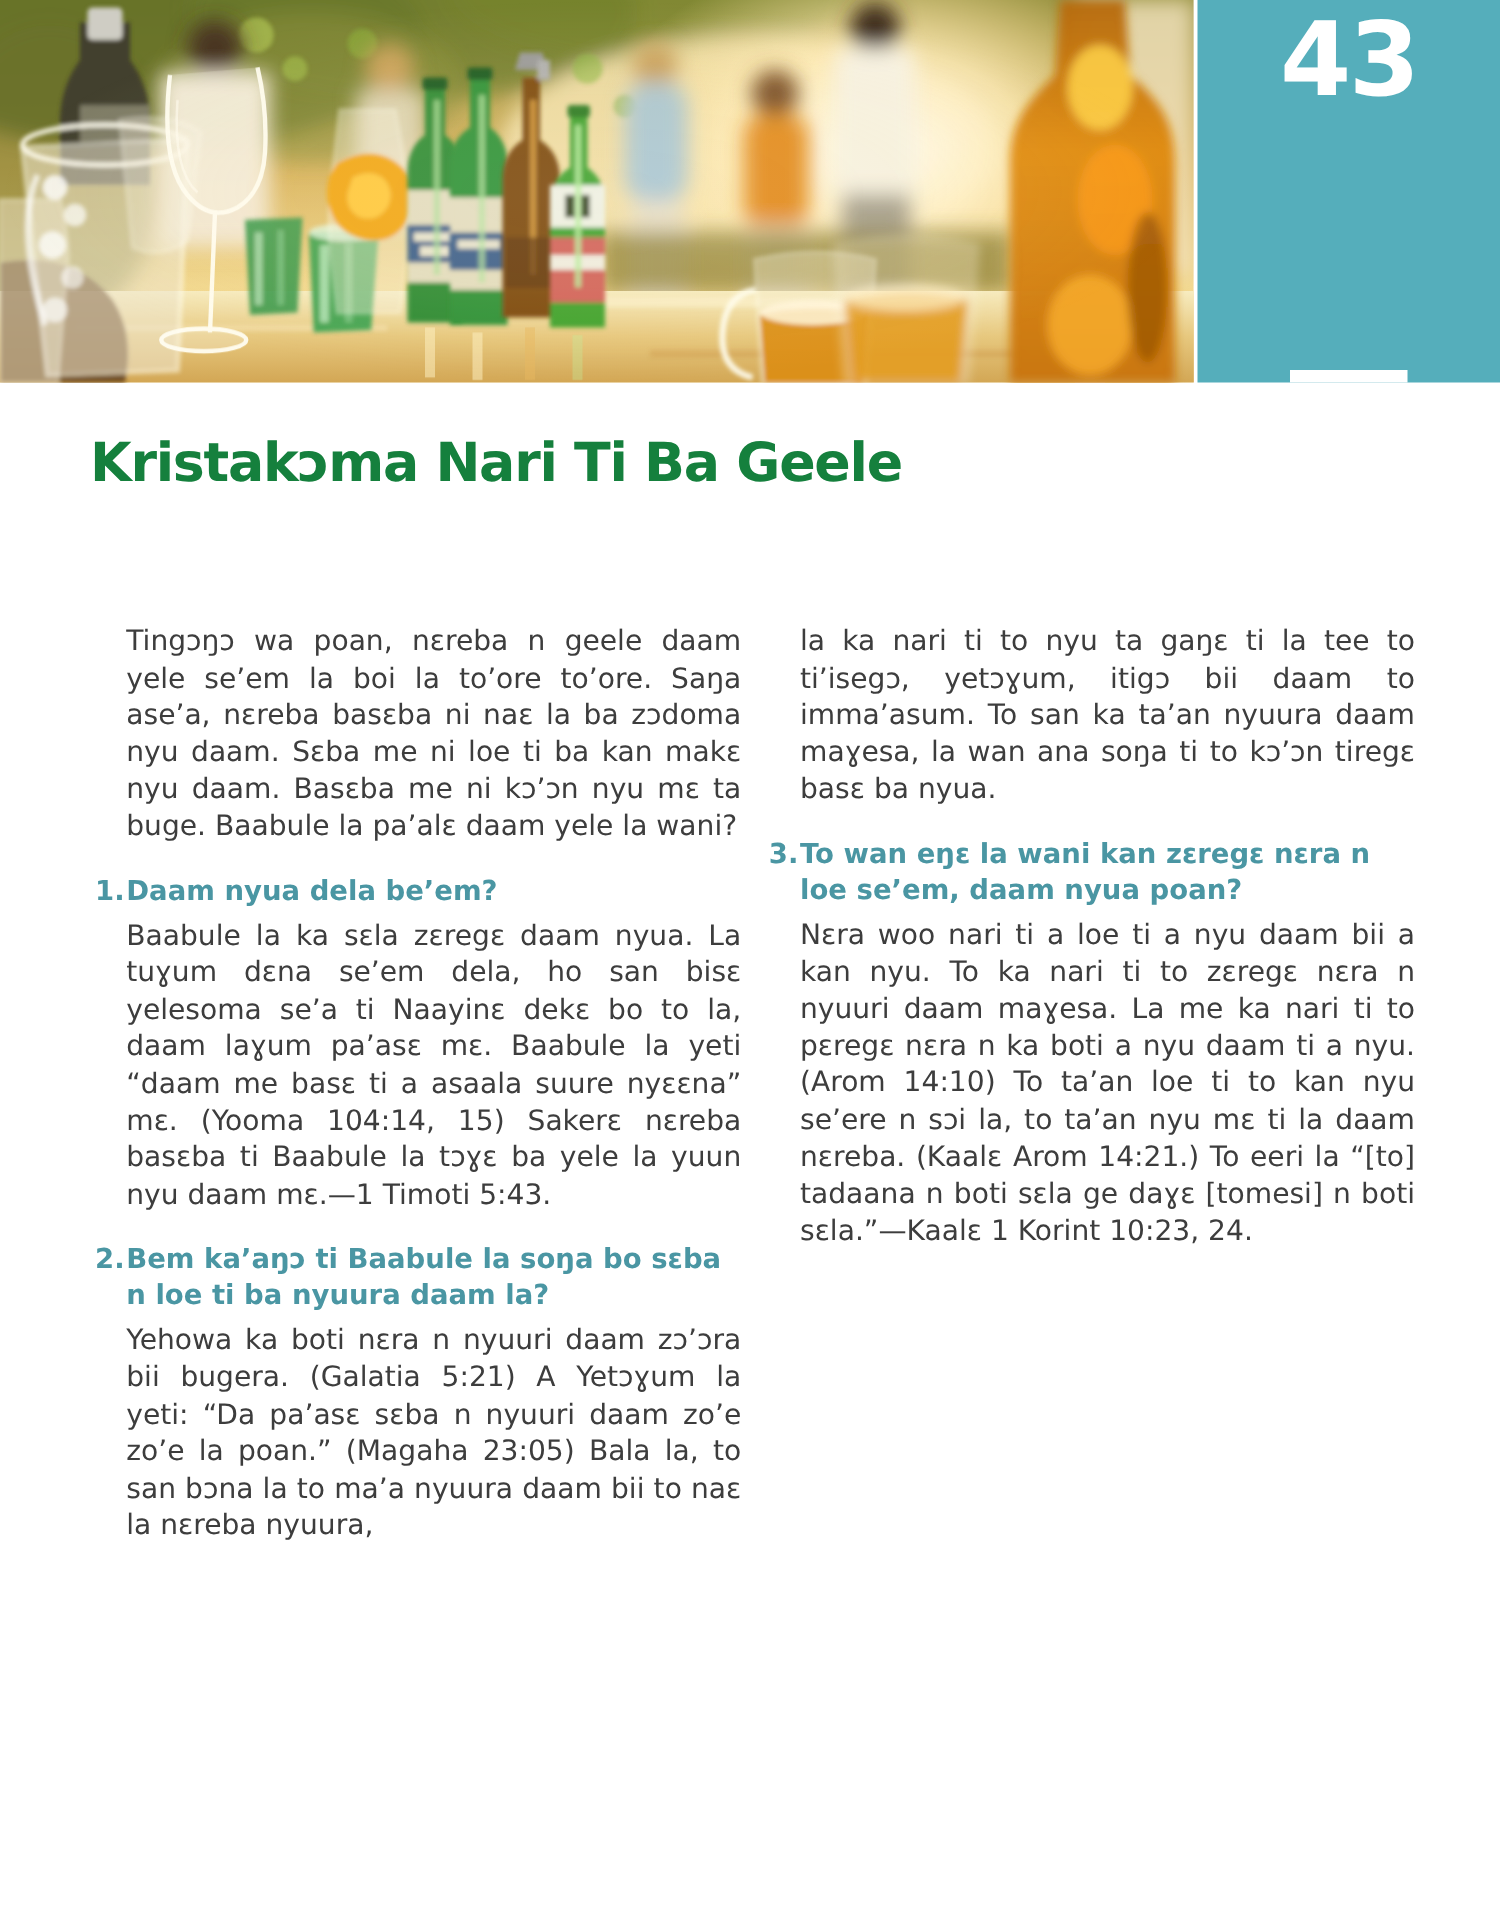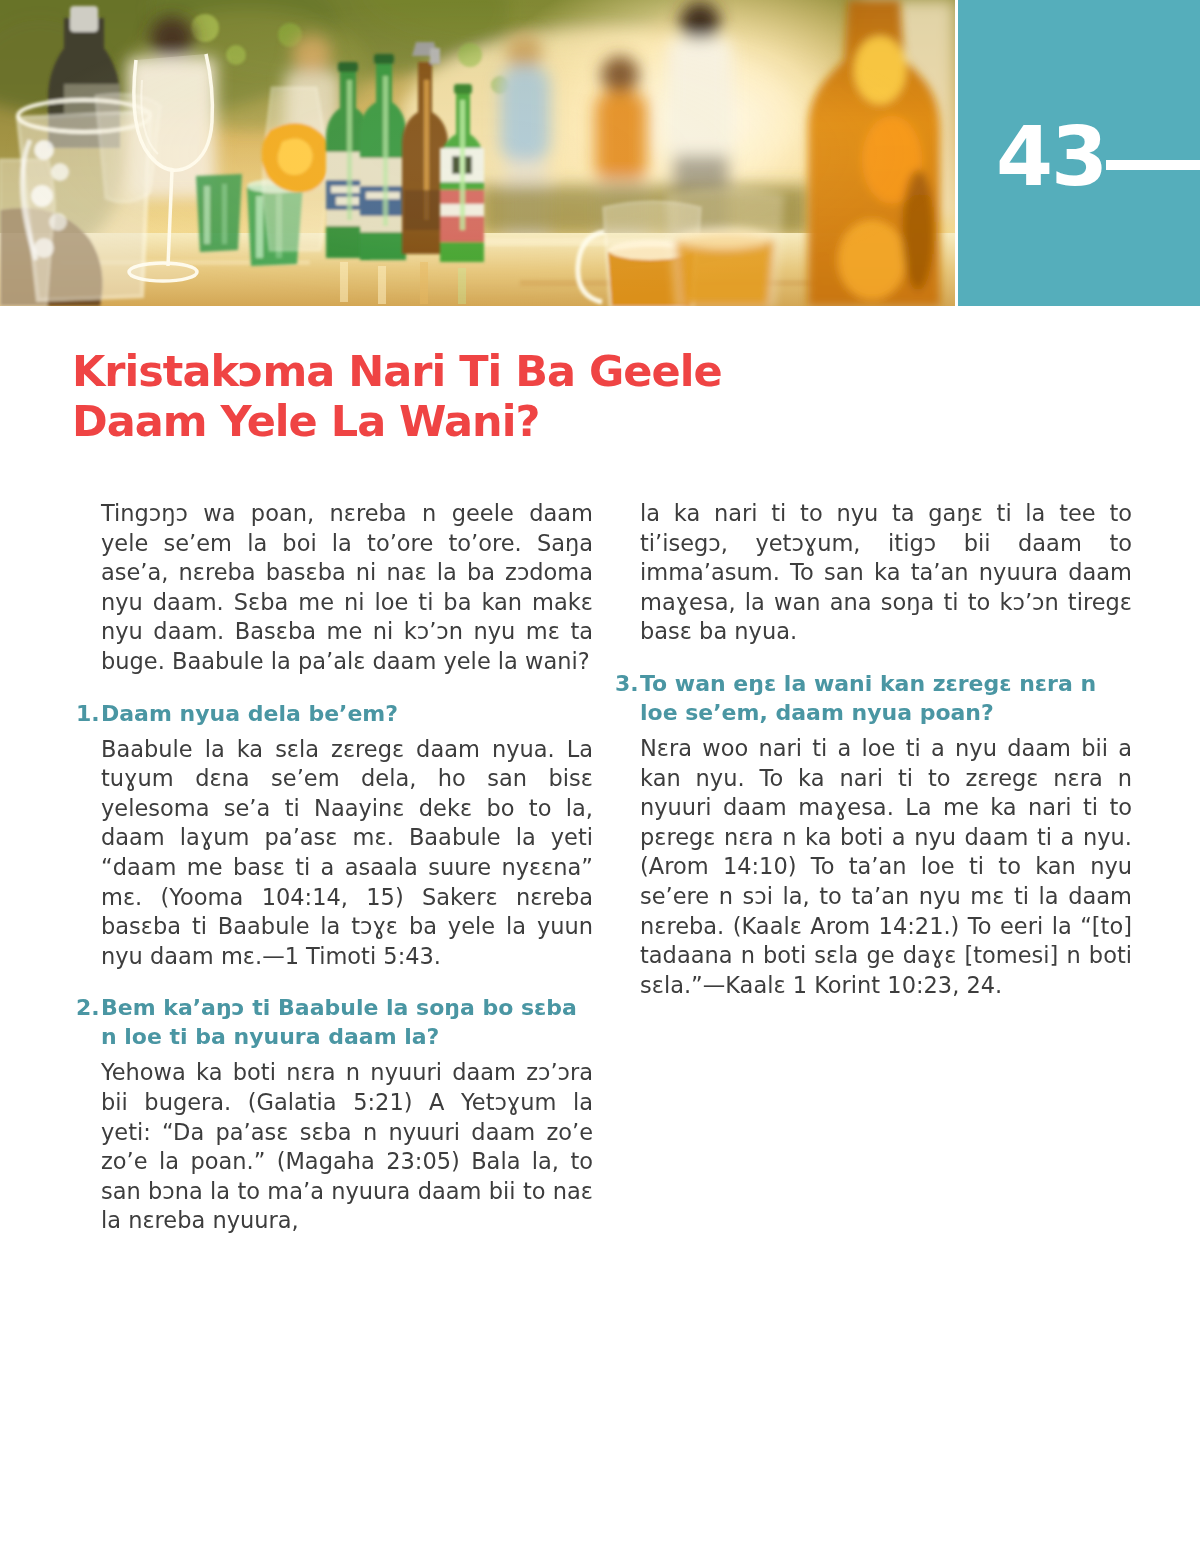--- a/index.html
+++ b/index.html
@@ -14,42 +14,42 @@
   
   .hero{
     position:absolute; left:0; top:0;
     width:955px; height:306px;
     overflow:hidden;
   }
   .badge{
     position:absolute; left:958px; top:0;
     width:242px; height:306px;
     background:#55aebb;
-    display:flex; flex-direction:row;
-    align-items:center; justify-content:flex-end;
+    display:flex; flex-direction:column;
+    align-items:center; justify-content:space-between;
     padding-top:8px; box-sizing:border-box;
   }
   .badge-num{
     color:#ffffff;
     font-size:82px; font-weight:bold;
     line-height:1; letter-spacing:-2px;
   }
   .badge-rule{
     width:94px; height:10px;
     background:#ffffff;
     margin-top:16px;
   }
   
   .title{
     position:absolute; left:72px; top:346px;
     margin:0; width:900px;
     font-size:43px; font-weight:bold;
     letter-spacing:-1px;
     line-height:50px;
-    color:#ef4444;
+    color:#15803d;
   }
   .title .tl{display:block;}
   
   .col{
     position:absolute; top:499px;
     width:517px;
     font-size:22.5px;
     line-height:29.6px;
     color:#3d3d3d;
   }
@@ -271,21 +271,20 @@
     </svg>
   </div>
 
   <div class="badge">
     <div class="badge-num">43</div>
     <div class="badge-rule"></div>
   </div>
 
   <h1 class="title">
     <span class="tl">Kristakɔma Nari Ti Ba Geele</span>
-    <span class="tl">Daam Yele La Wani?</span>
   </h1>
 
   <div class="col col-left">
     <p class="body">Tingɔŋɔ wa poan, nɛreba n geele daam yele se’em la boi la to’ore to’ore. Saŋa ase’a, nɛreba basɛba ni naɛ la ba zɔdoma nyu daam. Sɛba me ni loe ti ba kan makɛ nyu daam. Basɛba me ni kɔ’ɔn nyu mɛ ta buge. Baabule la pa’alɛ daam yele la wani?</p>
 
     <p class="qhead">
       <span class="qnum">1.</span>
       <span>Daam nyua dela be’em?</span>
     </p>
     <p class="body"><span>Baabule la ka sɛla zɛregɛ daam nyua. La tuɣum dɛna se’em dela, ho san bisɛ yelesoma se’a ti Naayinɛ dekɛ bo to la, daam laɣum pa’asɛ mɛ. Baabule la yeti </span><b>“daam me basɛ ti a asaala suure nyɛɛna”</b><span> mɛ. (Yooma 104:14, 15) Sakerɛ nɛreba basɛba ti Baabule la tɔɣɛ ba yele la yuun nyu daam mɛ.—1 Timoti 5:43.</span></p>

